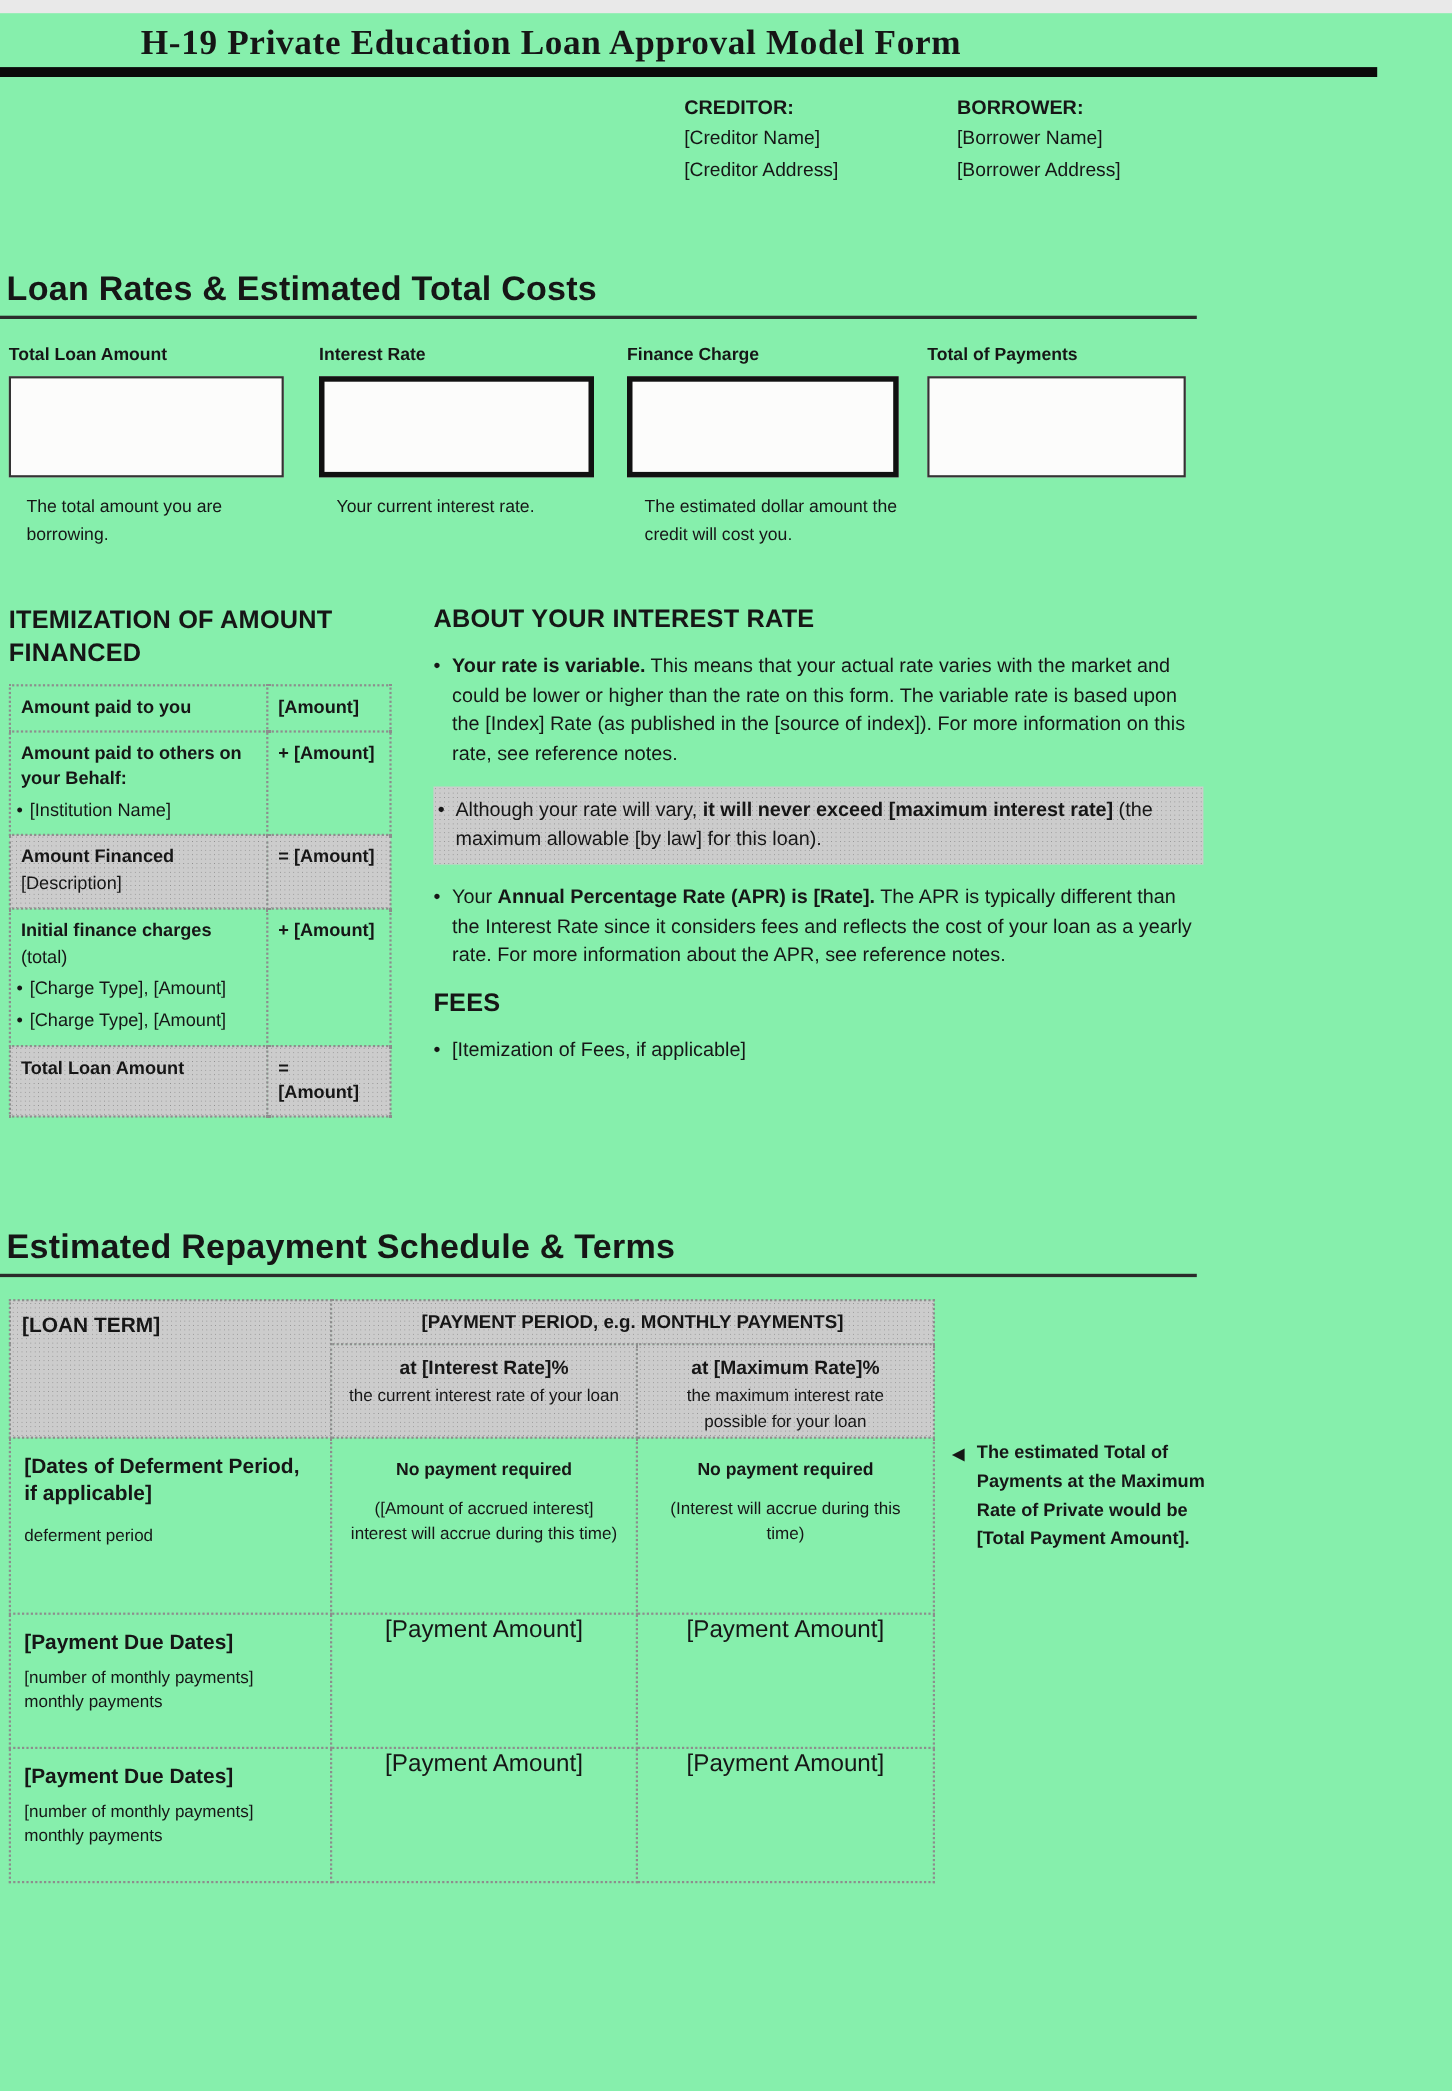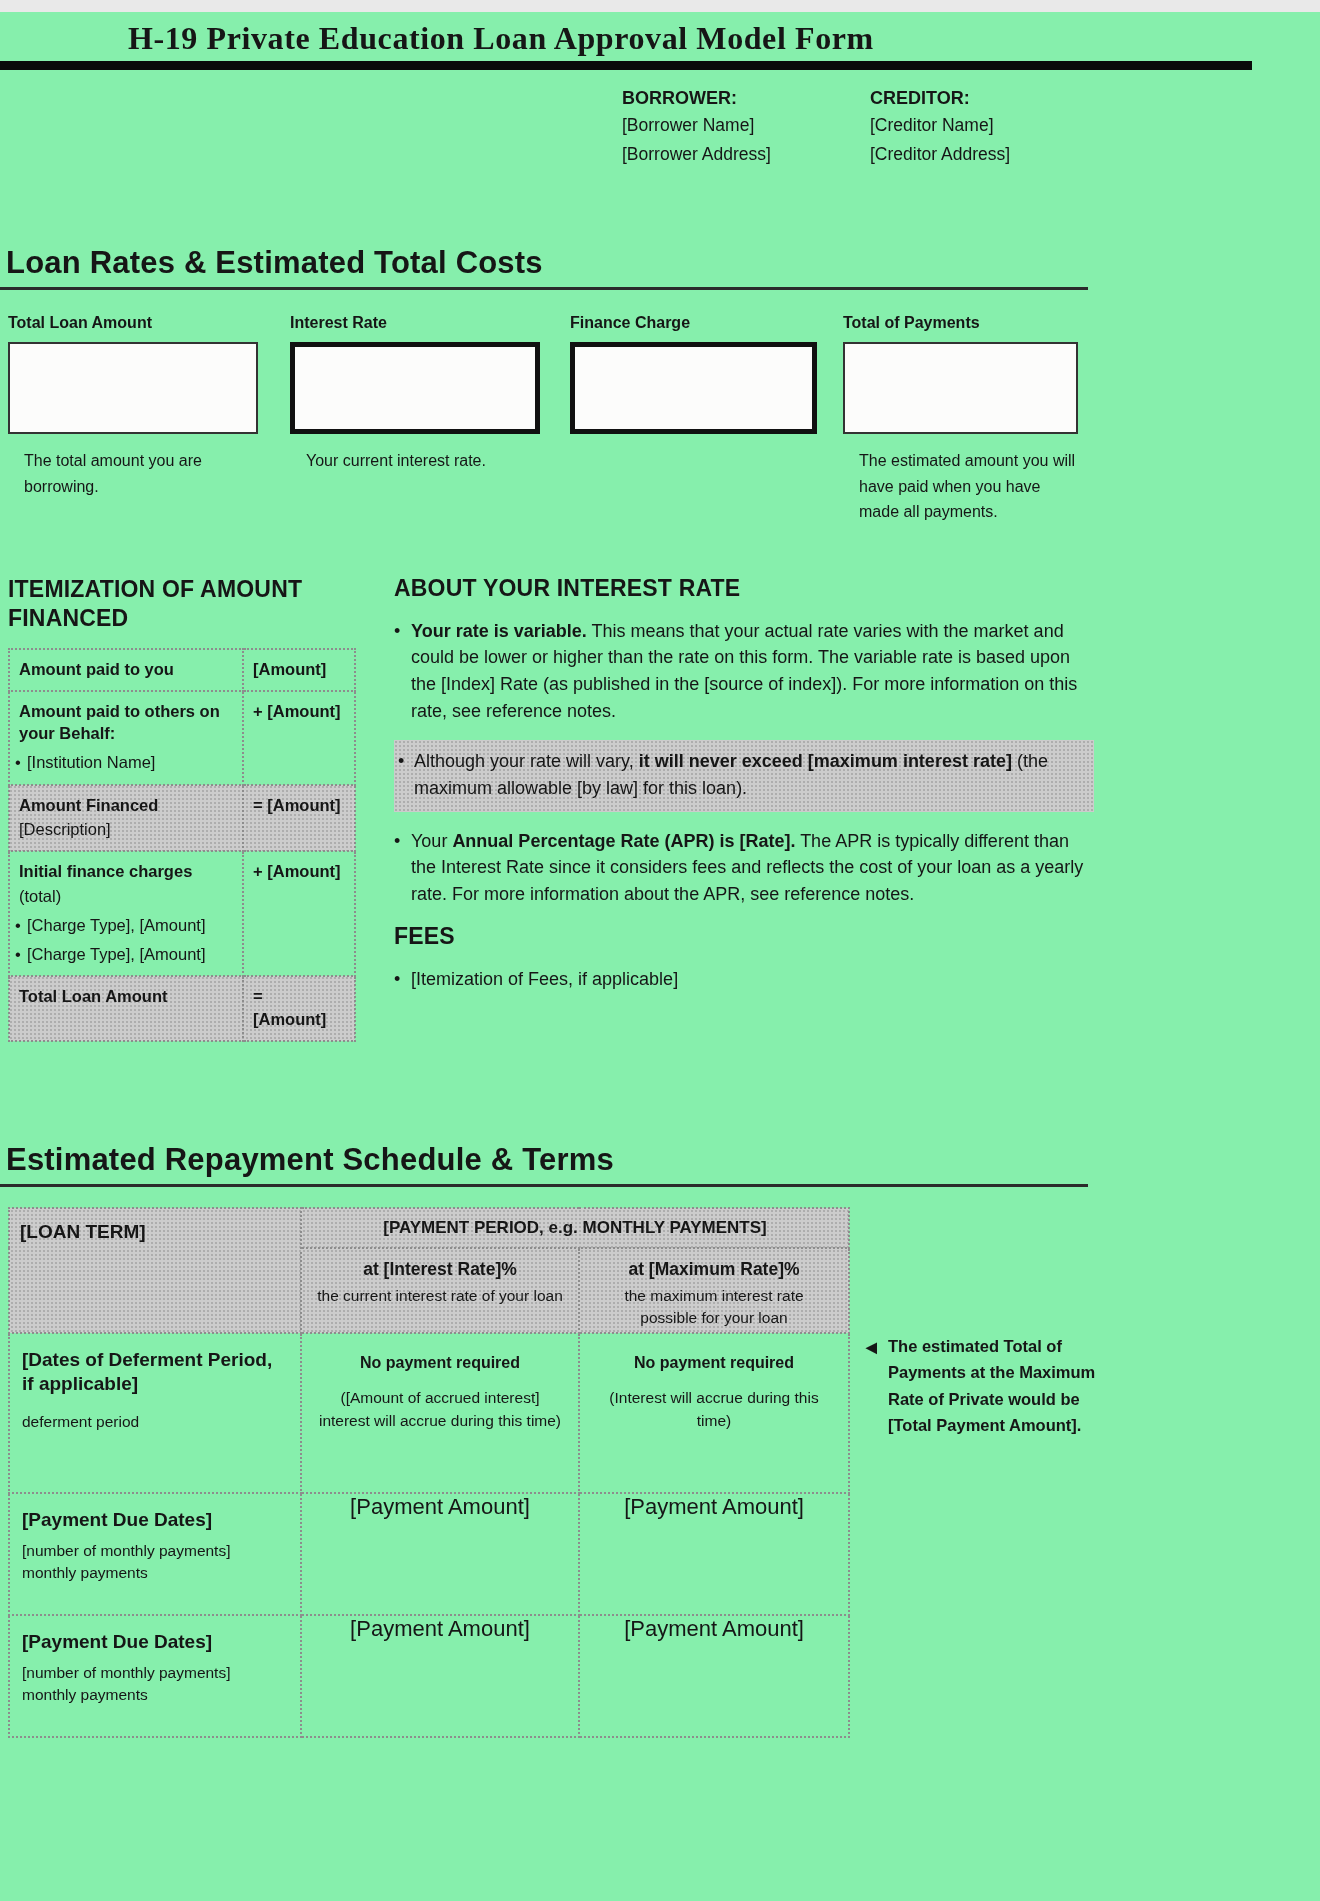--- a/index.html
+++ b/index.html
@@ -94,28 +94,28 @@
 </head>
 <body>
 
 <div class="page">
 
   <h1 class="doc-title">H-19 Private Education Loan Approval Model Form</h1>
   <div class="thick-bar"></div>
 
   <div class="parties">
     <div class="party">
+      <div class="party-label">CREDITOR:</div>
+      <div class="party-line">[Creditor Name]</div>
+      <div class="party-line">[Creditor Address]</div>
+    </div>
+    <div class="party">
       <div class="party-label">BORROWER:</div>
       <div class="party-line">[Borrower Name]</div>
       <div class="party-line">[Borrower Address]</div>
-    </div>
-    <div class="party">
-      <div class="party-label">CREDITOR:</div>
-      <div class="party-line">[Creditor Name]</div>
-      <div class="party-line">[Creditor Address]</div>
     </div>
   </div>
 
   <div class="sec-head loan-head">
     <h2>Loan Rates &amp; Estimated Total Costs</h2>
   </div>
 
   <div class="boxes-row">
     <div class="bc1">
       <div class="box-label">Total Loan Amount</div>
@@ -123,25 +123,25 @@
       <div class="box-desc">The total amount you are borrowing.</div>
     </div>
     <div class="bc2">
       <div class="box-label">Interest Rate</div>
       <div class="fbox thick"></div>
       <div class="box-desc">Your current interest rate.</div>
     </div>
     <div class="bc3">
       <div class="box-label">Finance Charge</div>
       <div class="fbox thick"></div>
+      <div class="box-desc">The estimated dollar amount the credit will cost you.</div>
     </div>
     <div class="bc4">
       <div class="box-label">Total of Payments</div>
       <div class="fbox thin"></div>
-      <div class="box-desc">The estimated amount you will have paid when you have made all payments.</div>
     </div>
   </div>
 
   <div class="two-col">
 
     <div class="left-col">
       <h3>ITEMIZATION OF AMOUNT FINANCED</h3>
       <table class="itemize">
         <tbody>
             <tr>

